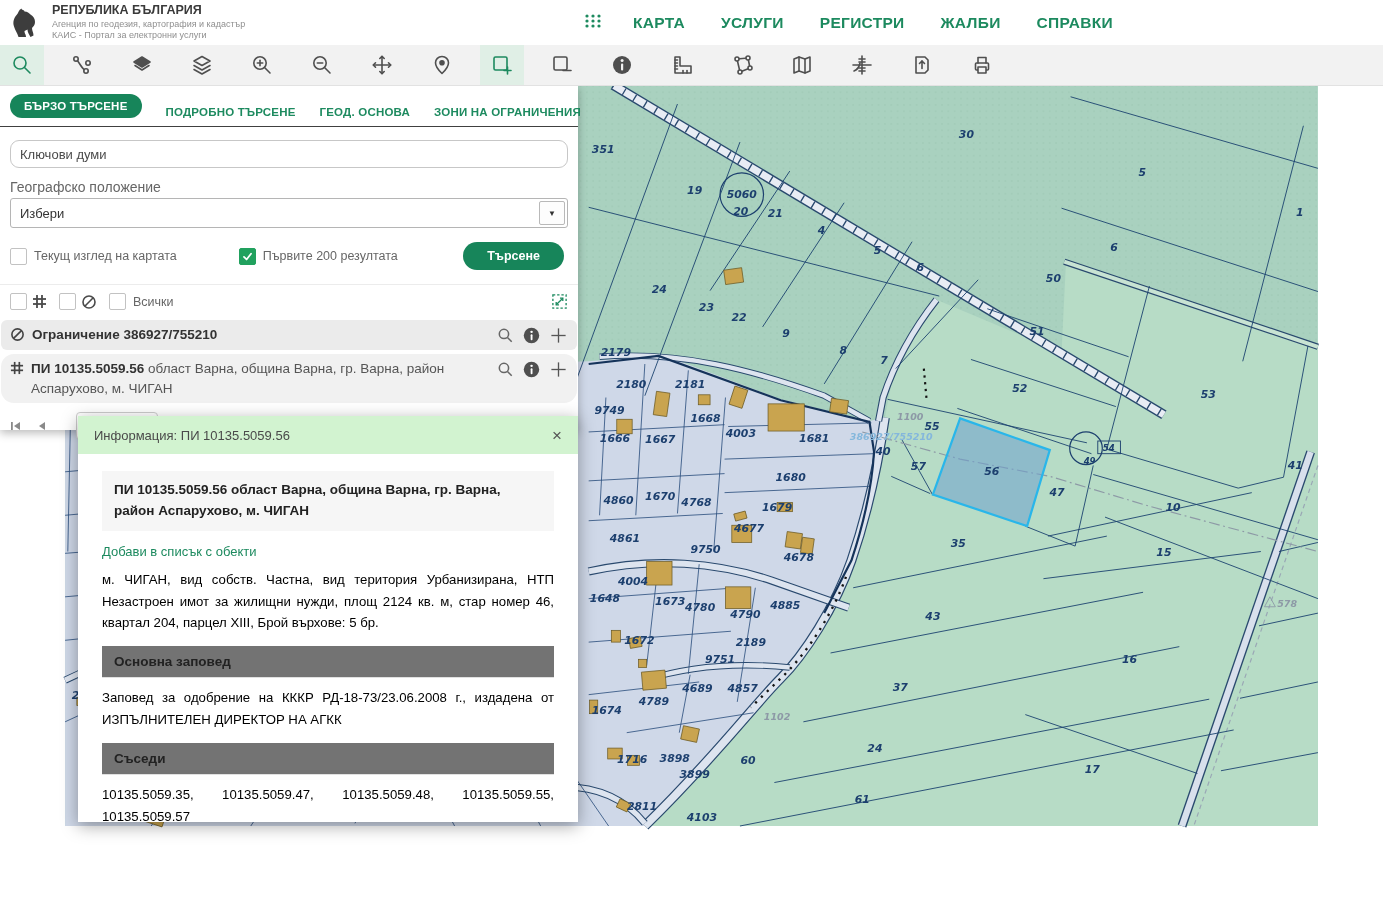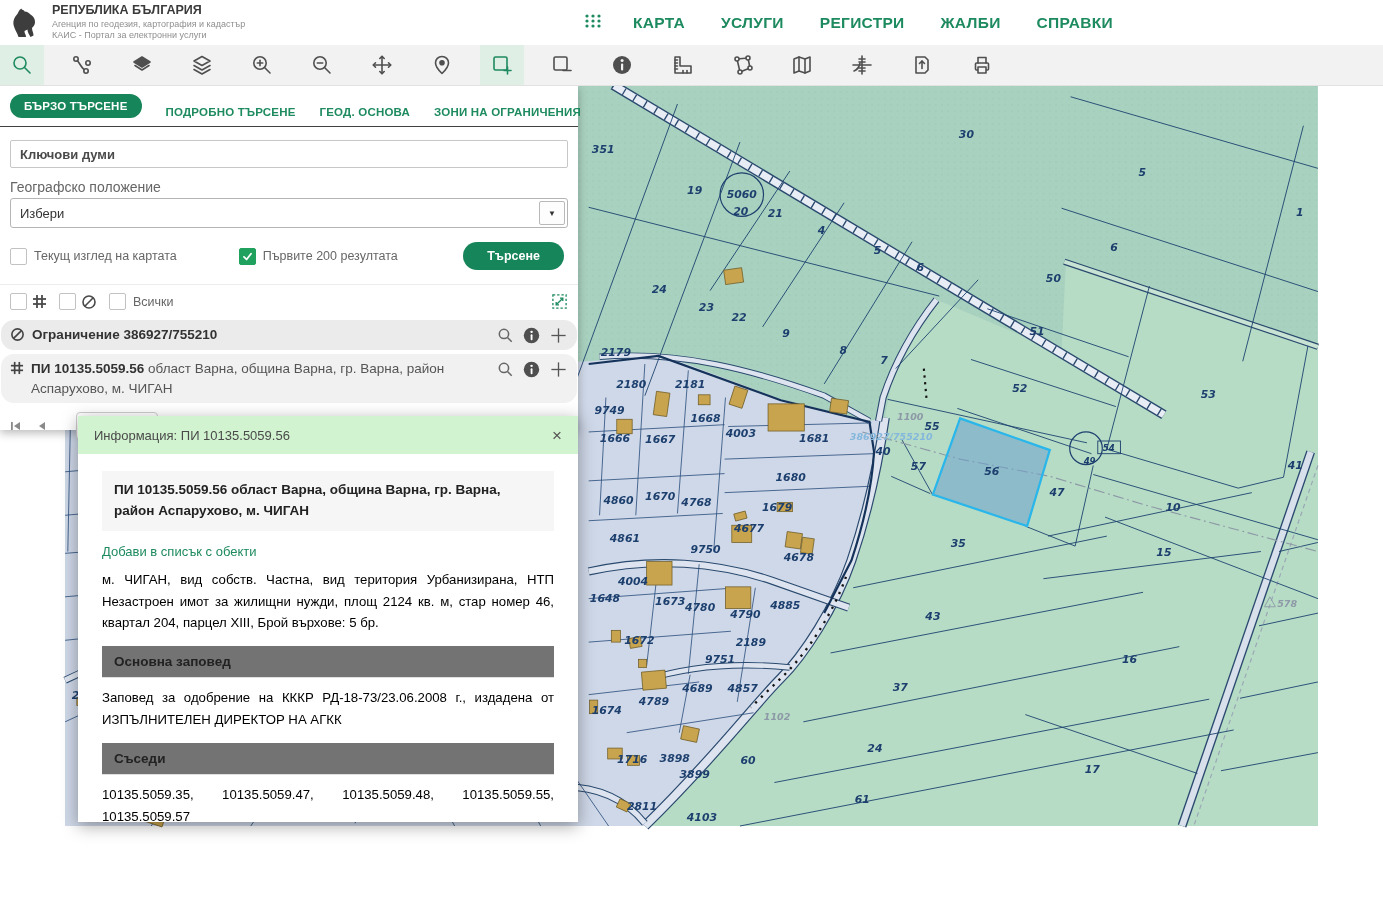--- a/index.html
+++ b/index.html
@@ -32,22 +32,22 @@
   #map-svg text.ml-b{fill:#84b7dc;font-size:10.5px;}
   #map-svg text.ml-s{font-size:9.5px;}
 
   
   .panel{position:absolute;top:85px;left:0;width:578px;height:345px;background:#fff;z-index:10;
          box-shadow:0 3px 9px rgba(0,0,0,.28);}
   .tabs{display:flex;align-items:flex-end;gap:24px;padding:9px 10px 8px 10px;border-bottom:1px solid #404040;}
   .tab{color:#1d8a5f;font-weight:bold;font-size:11.5px;letter-spacing:.2px;cursor:pointer;white-space:nowrap;}
   .tab.active{background:#17855a;color:#fff;padding:6px 14px;border-radius:14px;}
   .kw-row{margin:13px 10px 0 10px;}
-  .kw-row input{width:100%;box-sizing:border-box;height:28px;border:1px solid #c7c7c7;border-radius:2px;
-                padding:0 9px;font-size:13px;color:#444;font-family:inherit;font-weight:bold;}
+  .kw-row input{width:100%;box-sizing:border-box;height:28px;border:1px solid #c7c7c7;border-radius:9px;
+                padding:0 9px;font-size:13px;color:#444;font-family:inherit;}
   .kw-row input::placeholder{color:#4a4a4a;opacity:1;}
   .geo-label{margin:11px 10px 3px 10px;font-size:14px;color:#666;}
   .select{margin:0 10px;height:28px;border:1px solid #b5b5b5;border-radius:3px;display:flex;align-items:center;
           background:#fff;cursor:pointer;}
   .select .val{flex:1;padding-left:9px;font-size:13px;color:#333;}
   .select .arrow{width:24px;height:22px;margin-right:2px;border:1px solid #b9b9b9;border-radius:2px;
                  display:flex;align-items:center;justify-content:center;font-size:8px;color:#333;background:#fdfdfd;}
   .checks{display:flex;align-items:center;margin:14px 10px 0 10px;}
   .cb{width:15px;height:15px;border:1px solid #c2c2c2;border-radius:2px;background:#fff;flex:0 0 auto;cursor:pointer;
       display:flex;align-items:center;justify-content:center;}
@@ -56,21 +56,21 @@
   .gap2{margin-left:62px;}
   .btn-search{margin-left:auto;margin-right:4px;background:#17855a;color:#fff;border:none;cursor:pointer;
               font-weight:bold;font-size:12.5px;font-family:inherit;padding:7px 24px;border-radius:15px;}
   .divider{border-top:1px solid #ececec;margin-top:14px;}
   .filter-row{display:flex;align-items:center;padding:8px 10px 6px 4px;}
   .filter-row .cb{margin-left:6px;}
   .f-icon{margin-left:5px;display:flex;align-items:center;}
   .expand{margin-left:auto;cursor:pointer;display:flex;}
   .rows{padding:0 1px;}
   .rrow{display:flex;align-items:flex-start;border-radius:13px;padding:5px 9px;margin-top:4px;}
-  .rrow.r1{background:#ebebeb;}
+  .rrow.r1{background:#ebebeb;border-radius:6px;}
   .rrow.r2{background:#f1f1f1;}
   .rtext{font-size:13.5px;color:#555;line-height:1.45;padding-right:6px;}
   .rtext b{color:#333;}
   .ricons{margin-left:auto;display:flex;align-items:center;gap:9px;padding-top:1px;}
   .ricons .ric{cursor:pointer;display:flex;}
   .rowicon{margin-right:7px;margin-top:2px;display:flex;flex:0 0 auto;}
   .pager{display:flex;align-items:center;padding:9px 10px 0 10px;}
   .pnav{display:flex;margin-right:14px;cursor:pointer;}
   .pagebox{width:62px;height:26px;border:1px solid #ccc;border-radius:4px;display:flex;align-items:center;
            justify-content:space-between;padding:0 9px;margin:0 14px;cursor:pointer;background:#fff;}

